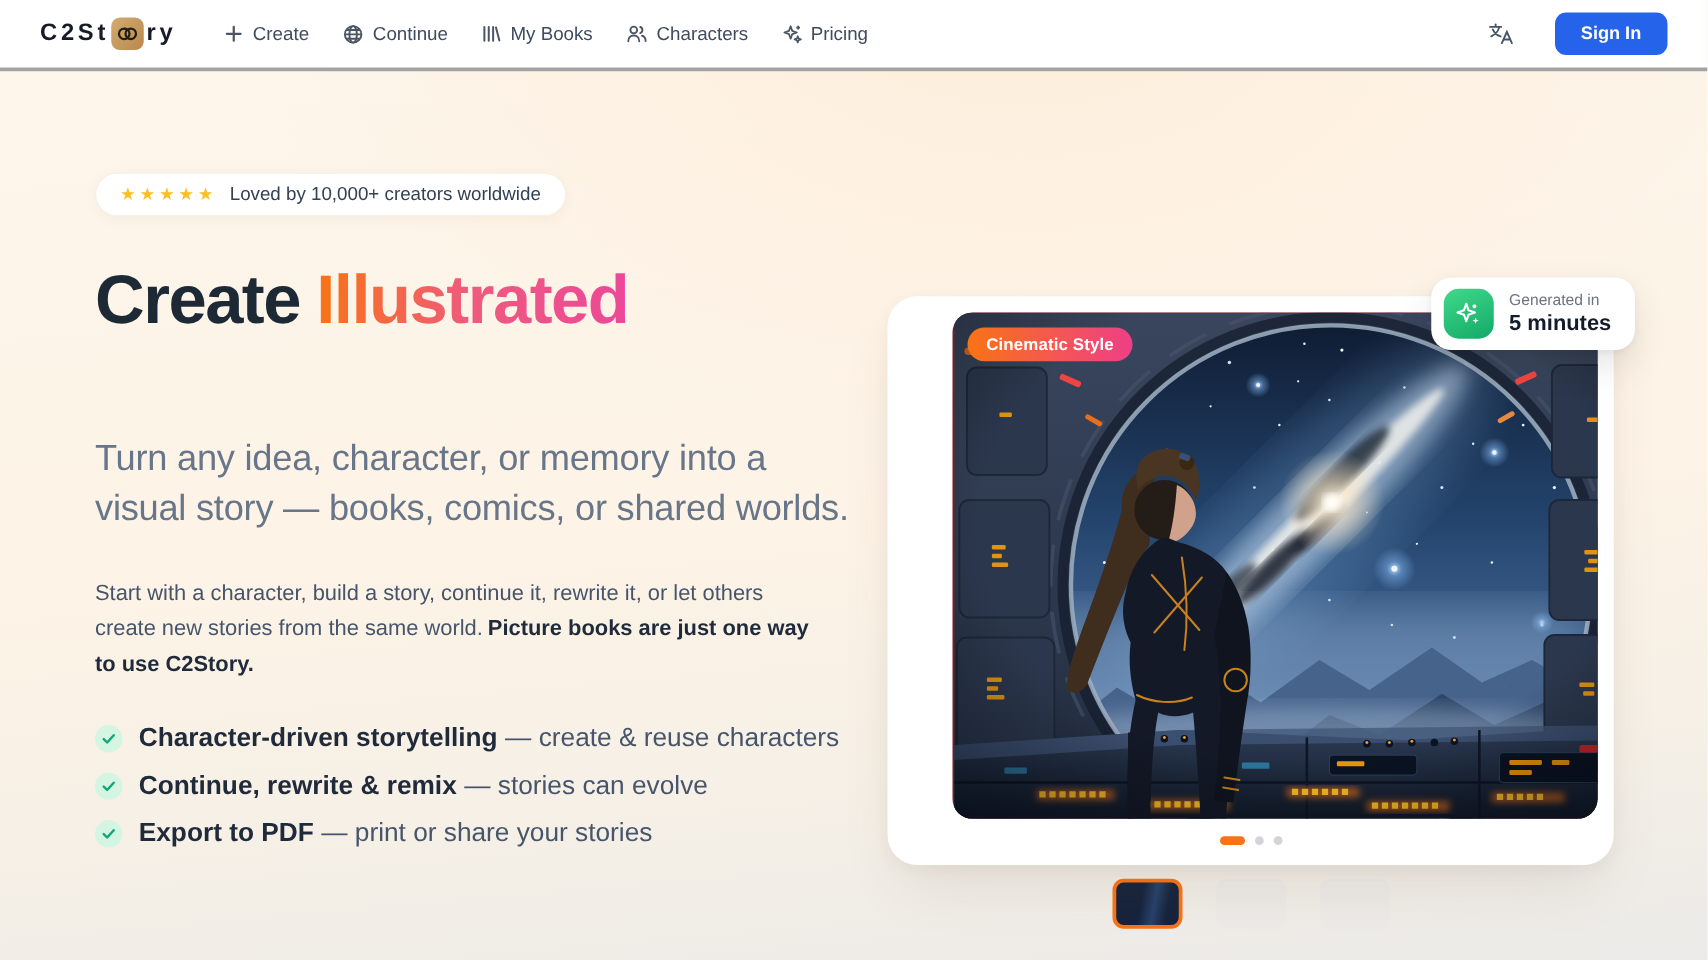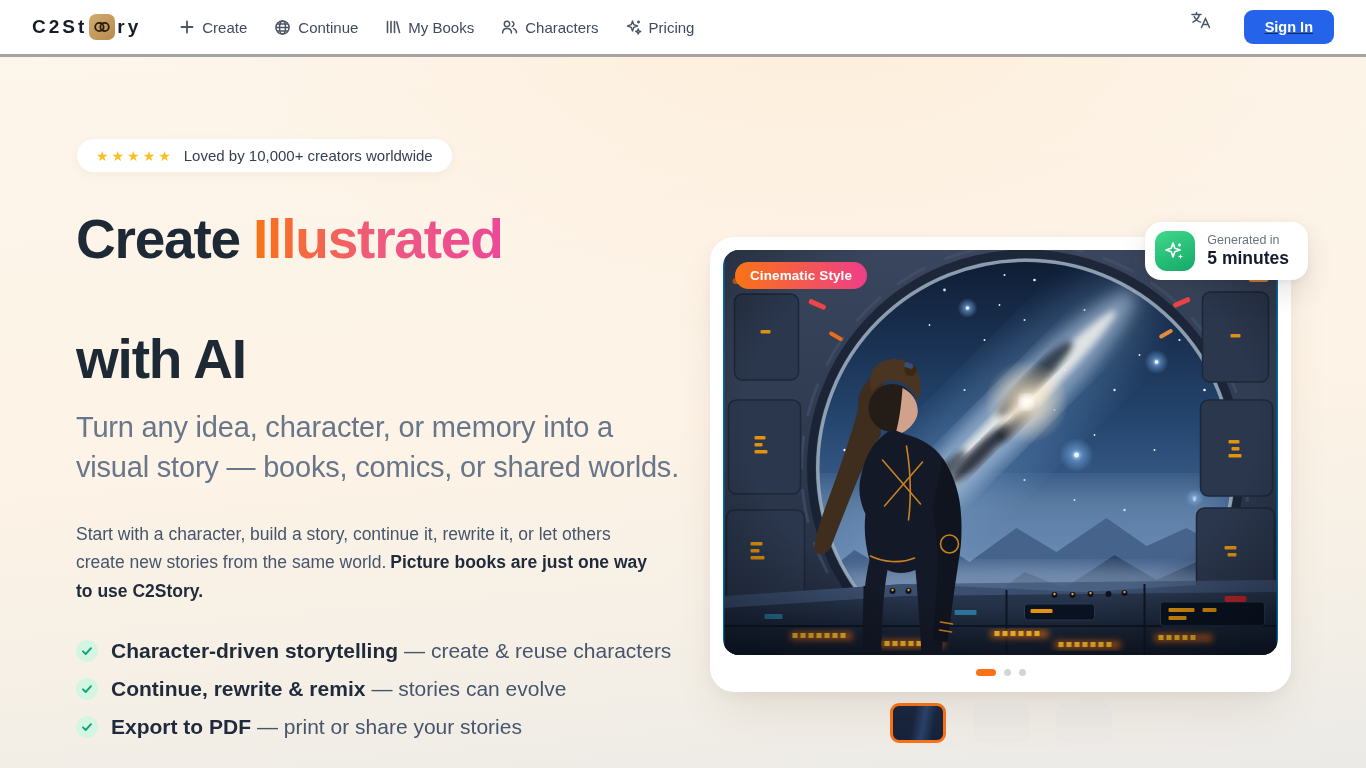--- a/index.html
+++ b/index.html
@@ -23,21 +23,21 @@
     width:26px; height:26px; border-radius:7px; margin:0 2px;
     background:linear-gradient(135deg,#d3ab70,#b9894d);
     display:inline-flex; align-items:center; justify-content:center;
   }
   nav { display:flex; align-items:center; margin-left:38px; gap:27px; }
   .nav-item {
     display:inline-flex; align-items:center; gap:7px; cursor:pointer;
     font-size:15px; color:#3f4b5e; font-weight:500;
   }
   .nav-item svg { stroke:#4b5563; }
-  .header-right { margin-left:auto; display:flex; align-items:flex-start; gap:32px;text-decoration:underline; }
+  .header-right { margin-left:auto; display:flex; align-items:center; gap:32px; }
   .translate-btn { cursor:pointer; display:inline-flex; }
   .signin-btn {
     background:#2563eb; color:#fff; border:none; cursor:pointer;
     font-family:inherit; font-size:14.5px; font-weight:600;
     padding:9px 21px; border-radius:9px;
   }
 
   
   .hero { display:flex; padding-left:76px; margin-top:81px; }
   .hero-left { width:606px; flex:none; }
@@ -75,21 +75,21 @@
   }
   .feature-text { font-size:21px; color:#46556b; }
   .feature-text b { color:#1f2a3a; margin-right:6px; }
 
   
   .show-card {
     background:#fff; border-radius:24px; padding:13px 13px 0;
     box-shadow:0 24px 48px -12px rgba(110,85,55,.14), 0 4px 14px rgba(0,0,0,.04);
     position:relative;
   }
-  .img-wrap { border-radius:16px; overflow:hidden; position:relative; height:405px; background:#0369a1; }
+  .img-wrap { border-radius:16px; overflow:hidden; position:relative; height:405px; background:#7f1d1d;margin-left:39px; }
   .img-wrap svg { display:block; }
   .style-badge {
     position:absolute; top:12px; left:12px; z-index:4;
     background:linear-gradient(90deg,#f97316,#ee3f87); color:#fff;
     font-size:13.5px; font-weight:600; padding:6px 15px; border-radius:999px;
     letter-spacing:.1px;
   }
   .gen-card {
     position:absolute; top:-15px; right:-17px; z-index:6; background:#fff;
     border-radius:16px; padding:9px 19px 9px 10px; display:flex; align-items:center; gap:12px;
@@ -182,21 +182,21 @@
   </div>
 </header>
 
 <main class="hero">
   <div class="hero-left">
     <div class="rating">
       <span class="stars">★★★★★</span>
       <span class="rating-text">Loved by 10,000+ creators worldwide</span>
     </div>
 
-    <h1><span class="sp">Create</span><span class="grad1">Illustrated</span><br><br><span>with AI</span></h1>
+    <h1><span class="sp">Create</span><span class="grad1">Illustrated</span><br><br></h1>
 
     <p class="subhead">Turn any idea, character, or memory into a visual story — books, comics, or shared worlds.</p>
 
     <p class="lead"><span>Start with a character, build a story, continue it, rewrite it, or let others create new stories from the same world.</span><strong>Picture books are just one way to use C2Story.</strong></p>
 
     <ul class="features">
       <li class="feature">
         <span class="check">
           <svg width="12" height="12" viewBox="0 0 12 12" fill="none" stroke="#0ca678" stroke-width="1.9" stroke-linecap="round" stroke-linejoin="round">
               <path d="M2 6.3 L4.7 9 L10 3.2"></path>

